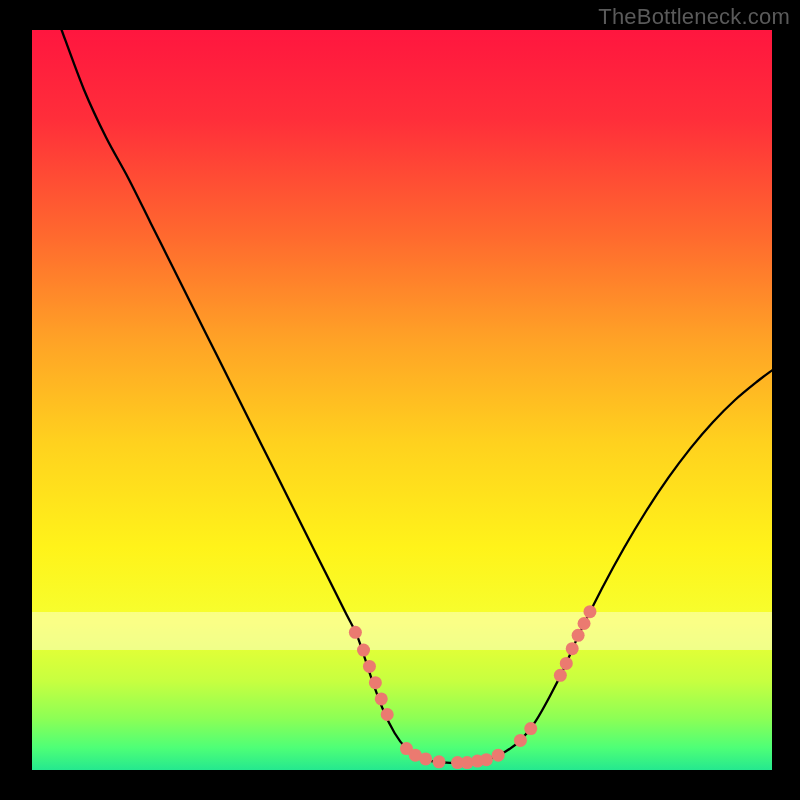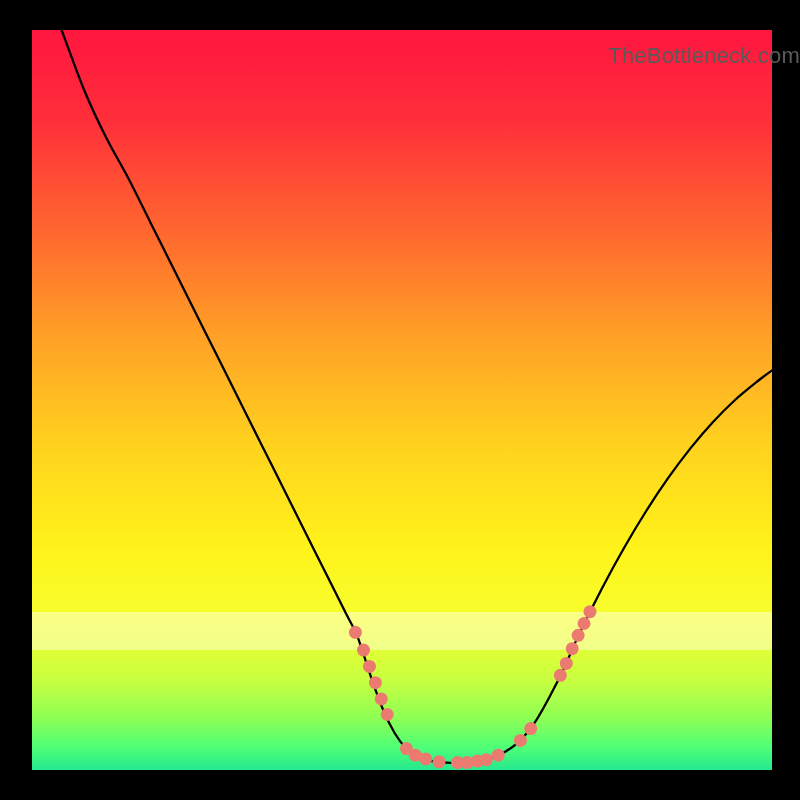--- a/index.html
+++ b/index.html
@@ -13,27 +13,26 @@
   }
   .frame {
     position: relative;
     width: 800px;
     height: 800px;
     background: #000;
   }
   .watermark {
     position: absolute;
     top: 4px;
-    right: 0;
+    right: 10px;
     color: #5a5a5a;
     font-size: 22px;
     font-weight: 500;
     letter-spacing: 0.2px;
     z-index: 3;
-    margin-top: 39px;
   }
   .plot-area {
     position: absolute;
     left: 32px;
     top: 30px;
     width: 740px;
     height: 740px;
     overflow: hidden;
     z-index: 1;
   }

